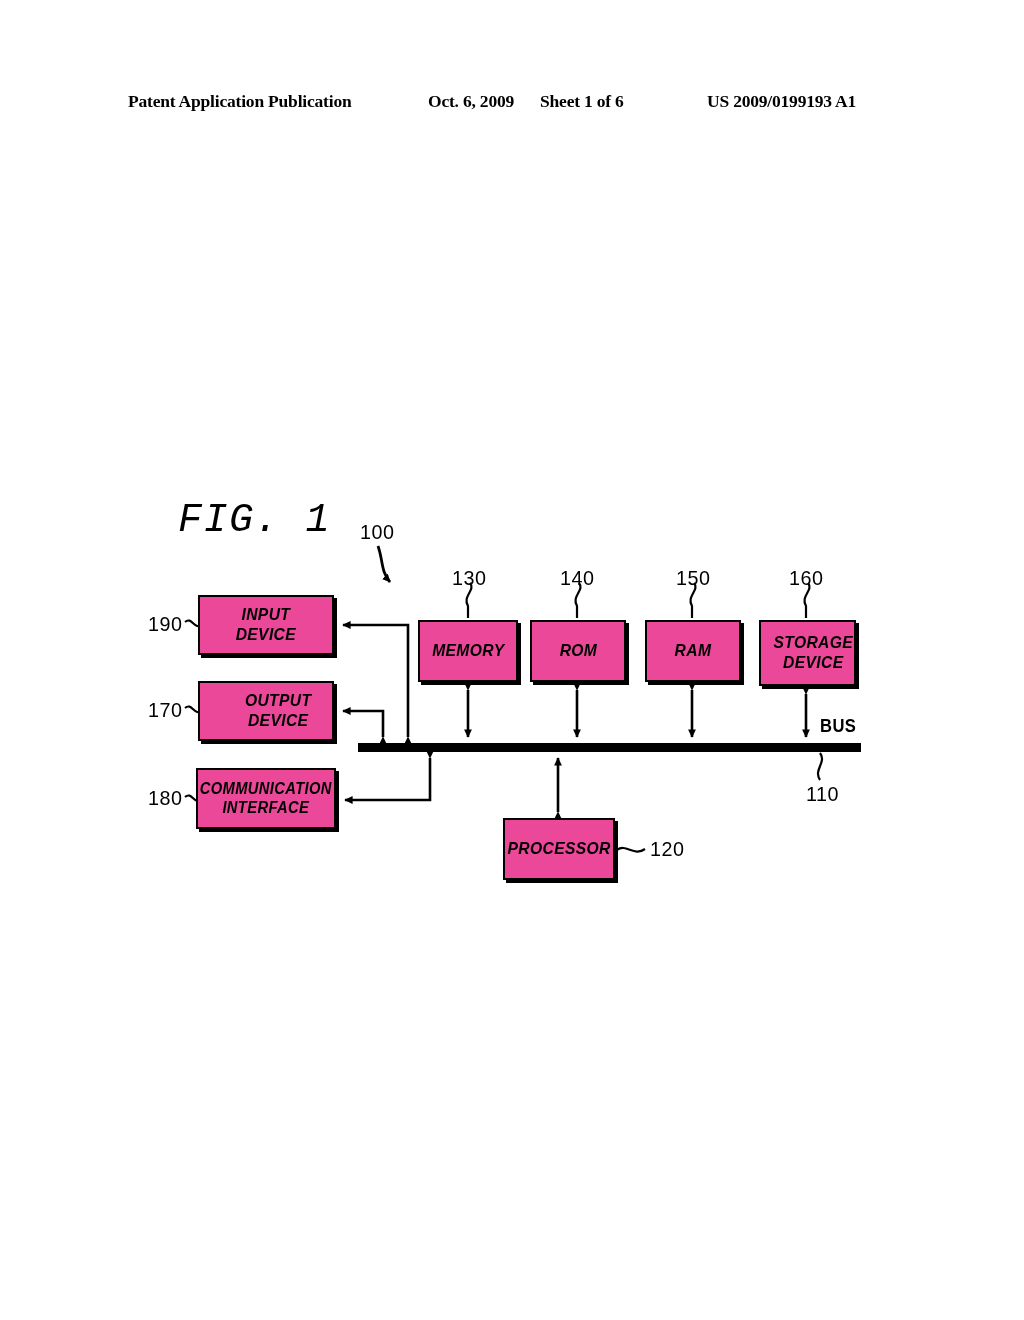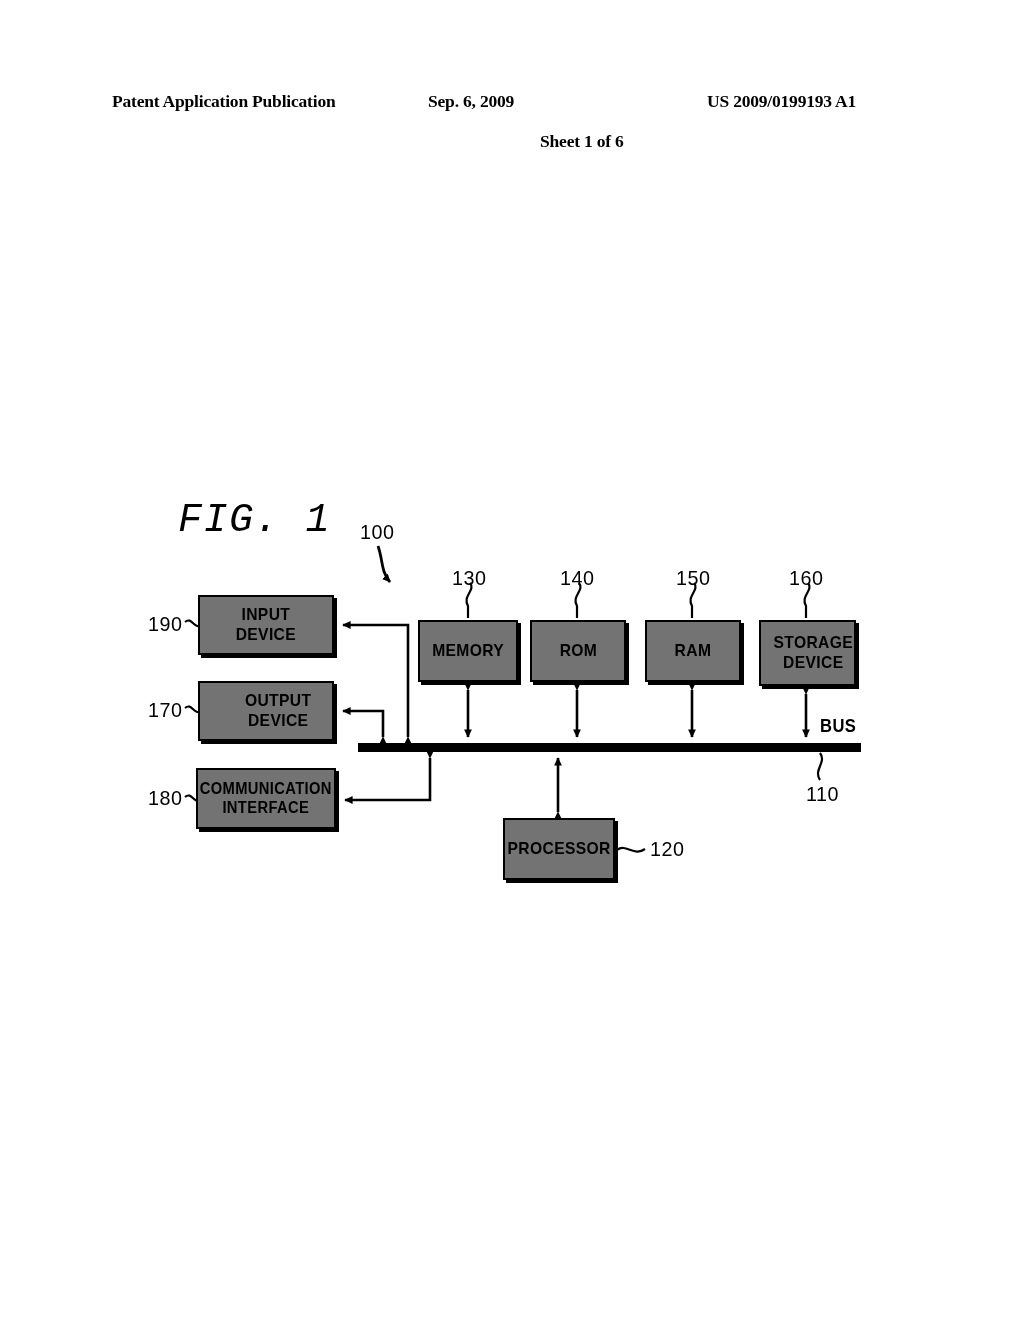--- a/index.html
+++ b/index.html
@@ -28,23 +28,23 @@
     font-weight: bold;
     font-size: 17.5px;
     letter-spacing: -0.2px;
     white-space: nowrap;
   }
   #page-header .hdr-seg {
     position: absolute;
     top: 0;
     line-height: 26px;
   }
-  #hdr-pub   { left: 112px; }
+  #hdr-pub   { left: 128px; }
   #hdr-date  { left: 428px; }
-  #hdr-sheet { left: 540px; margin-top: 40px; }
+  #hdr-sheet { left: 540px; }
   #hdr-docid { left: 707px; }
 
   
   #figure {
     position: absolute;
     left: 0;
     top: 0;
     width: 1024px;
     height: 1320px;
   }
@@ -60,26 +60,27 @@
     font-weight: 500;
     letter-spacing: 1.5px;
     white-space: nowrap;
   }
 
   
   .dbox {
     position: absolute;
     box-sizing: border-box;
     border: 2.5px solid #000;
-    background: #737373;
+    background: #ec4899;
     box-shadow: 3px 3px 0 0 #000;
     display: flex;
     align-items: center;
     justify-content: center;
     text-align: center;
+    font-style: italic;
   }
   .dbox .btext {
     font-family: "Liberation Sans", sans-serif;
     font-weight: bold;
     font-size: 17px;
     line-height: 1.18;
     letter-spacing: 0.4px;
     transform: scaleX(0.92);
     white-space: pre-line;
   }
@@ -150,21 +151,21 @@
     width: 1024px;
     height: 1320px;
     pointer-events: none;
   }
 </style>
 </head>
 <body>
 
 <div id="page-header">
   <span class="hdr-seg" id="hdr-pub">Patent Application Publication</span>
-  <span class="hdr-seg" id="hdr-date">Sep. 6, 2009</span>
+  <span class="hdr-seg" id="hdr-date">Oct. 6, 2009</span>
   <span class="hdr-seg" id="hdr-sheet">Sheet 1 of 6</span>
   <span class="hdr-seg" id="hdr-docid">US 2009/0199193 A1</span>
 </div>
 
 <div id="figure">
 
   <div id="fig-title">FIG. 1</div>
 
   <svg id="wires" viewBox="0 0 1024 1320" width="1024" height="1320">
     <defs>

